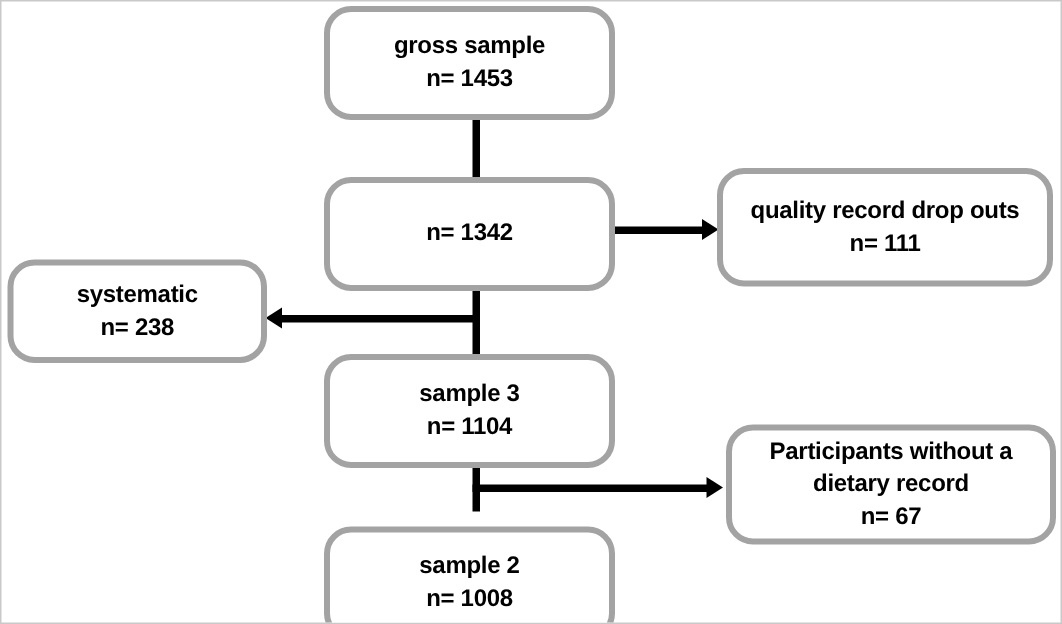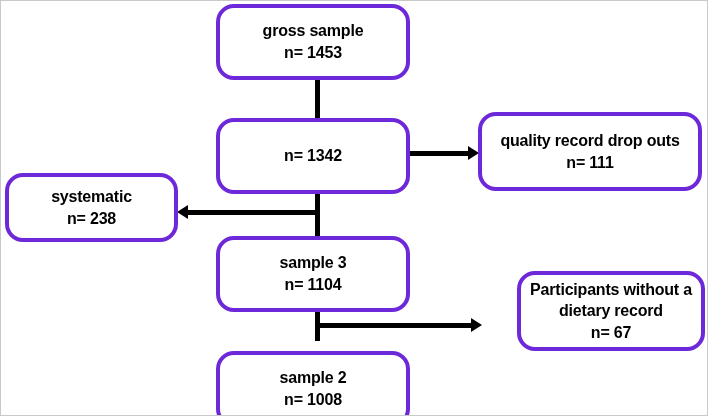--- a/index.html
+++ b/index.html
@@ -14,21 +14,21 @@
     background: #ffffff;
     box-sizing: border-box;
     border: 1px solid #c9c9c9;
     overflow: hidden;
     font-family: "Liberation Sans", sans-serif;
   }
   .node {
     position: absolute;
     box-sizing: border-box;
     background: #ffffff;
-    border: 4px solid #6d28d9;
+    border: 4px solid #a3a3a3;
     border-radius: 18px;
     display: flex;
     flex-direction: column;
     align-items: center;
     justify-content: center;
     text-align: center;
     color: #000000;
     font-size: 16px;
     font-weight: bold;
     line-height: 1.35;
@@ -104,21 +104,21 @@
   <div class="node" style="left:4px; top:172px; width:173px; height:69px;">
     <span class="line">systematic</span>
     <span class="line">n= 238</span>
   </div>
 
   <div class="node" style="left:215px; top:235px; width:194px; height:76px;">
     <span class="line">sample 3</span>
     <span class="line">n= 1104</span>
   </div>
 
-  <div class="node" style="left:483px; top:270px; width:188px; height:80px;margin-left:33px;">
+  <div class="node" style="left:483px; top:282px; width:220px; height:80px;">
     <span class="line">Participants without a</span>
     <span class="line">dietary record</span>
     <span class="line">n= 67</span>
   </div>
 
   <div class="node" style="left:215px; top:337px; width:194px; height:76px;margin-top:13px;">
     <span class="line">sample 2</span>
     <span class="line">n= 1008</span>
   </div>
 

